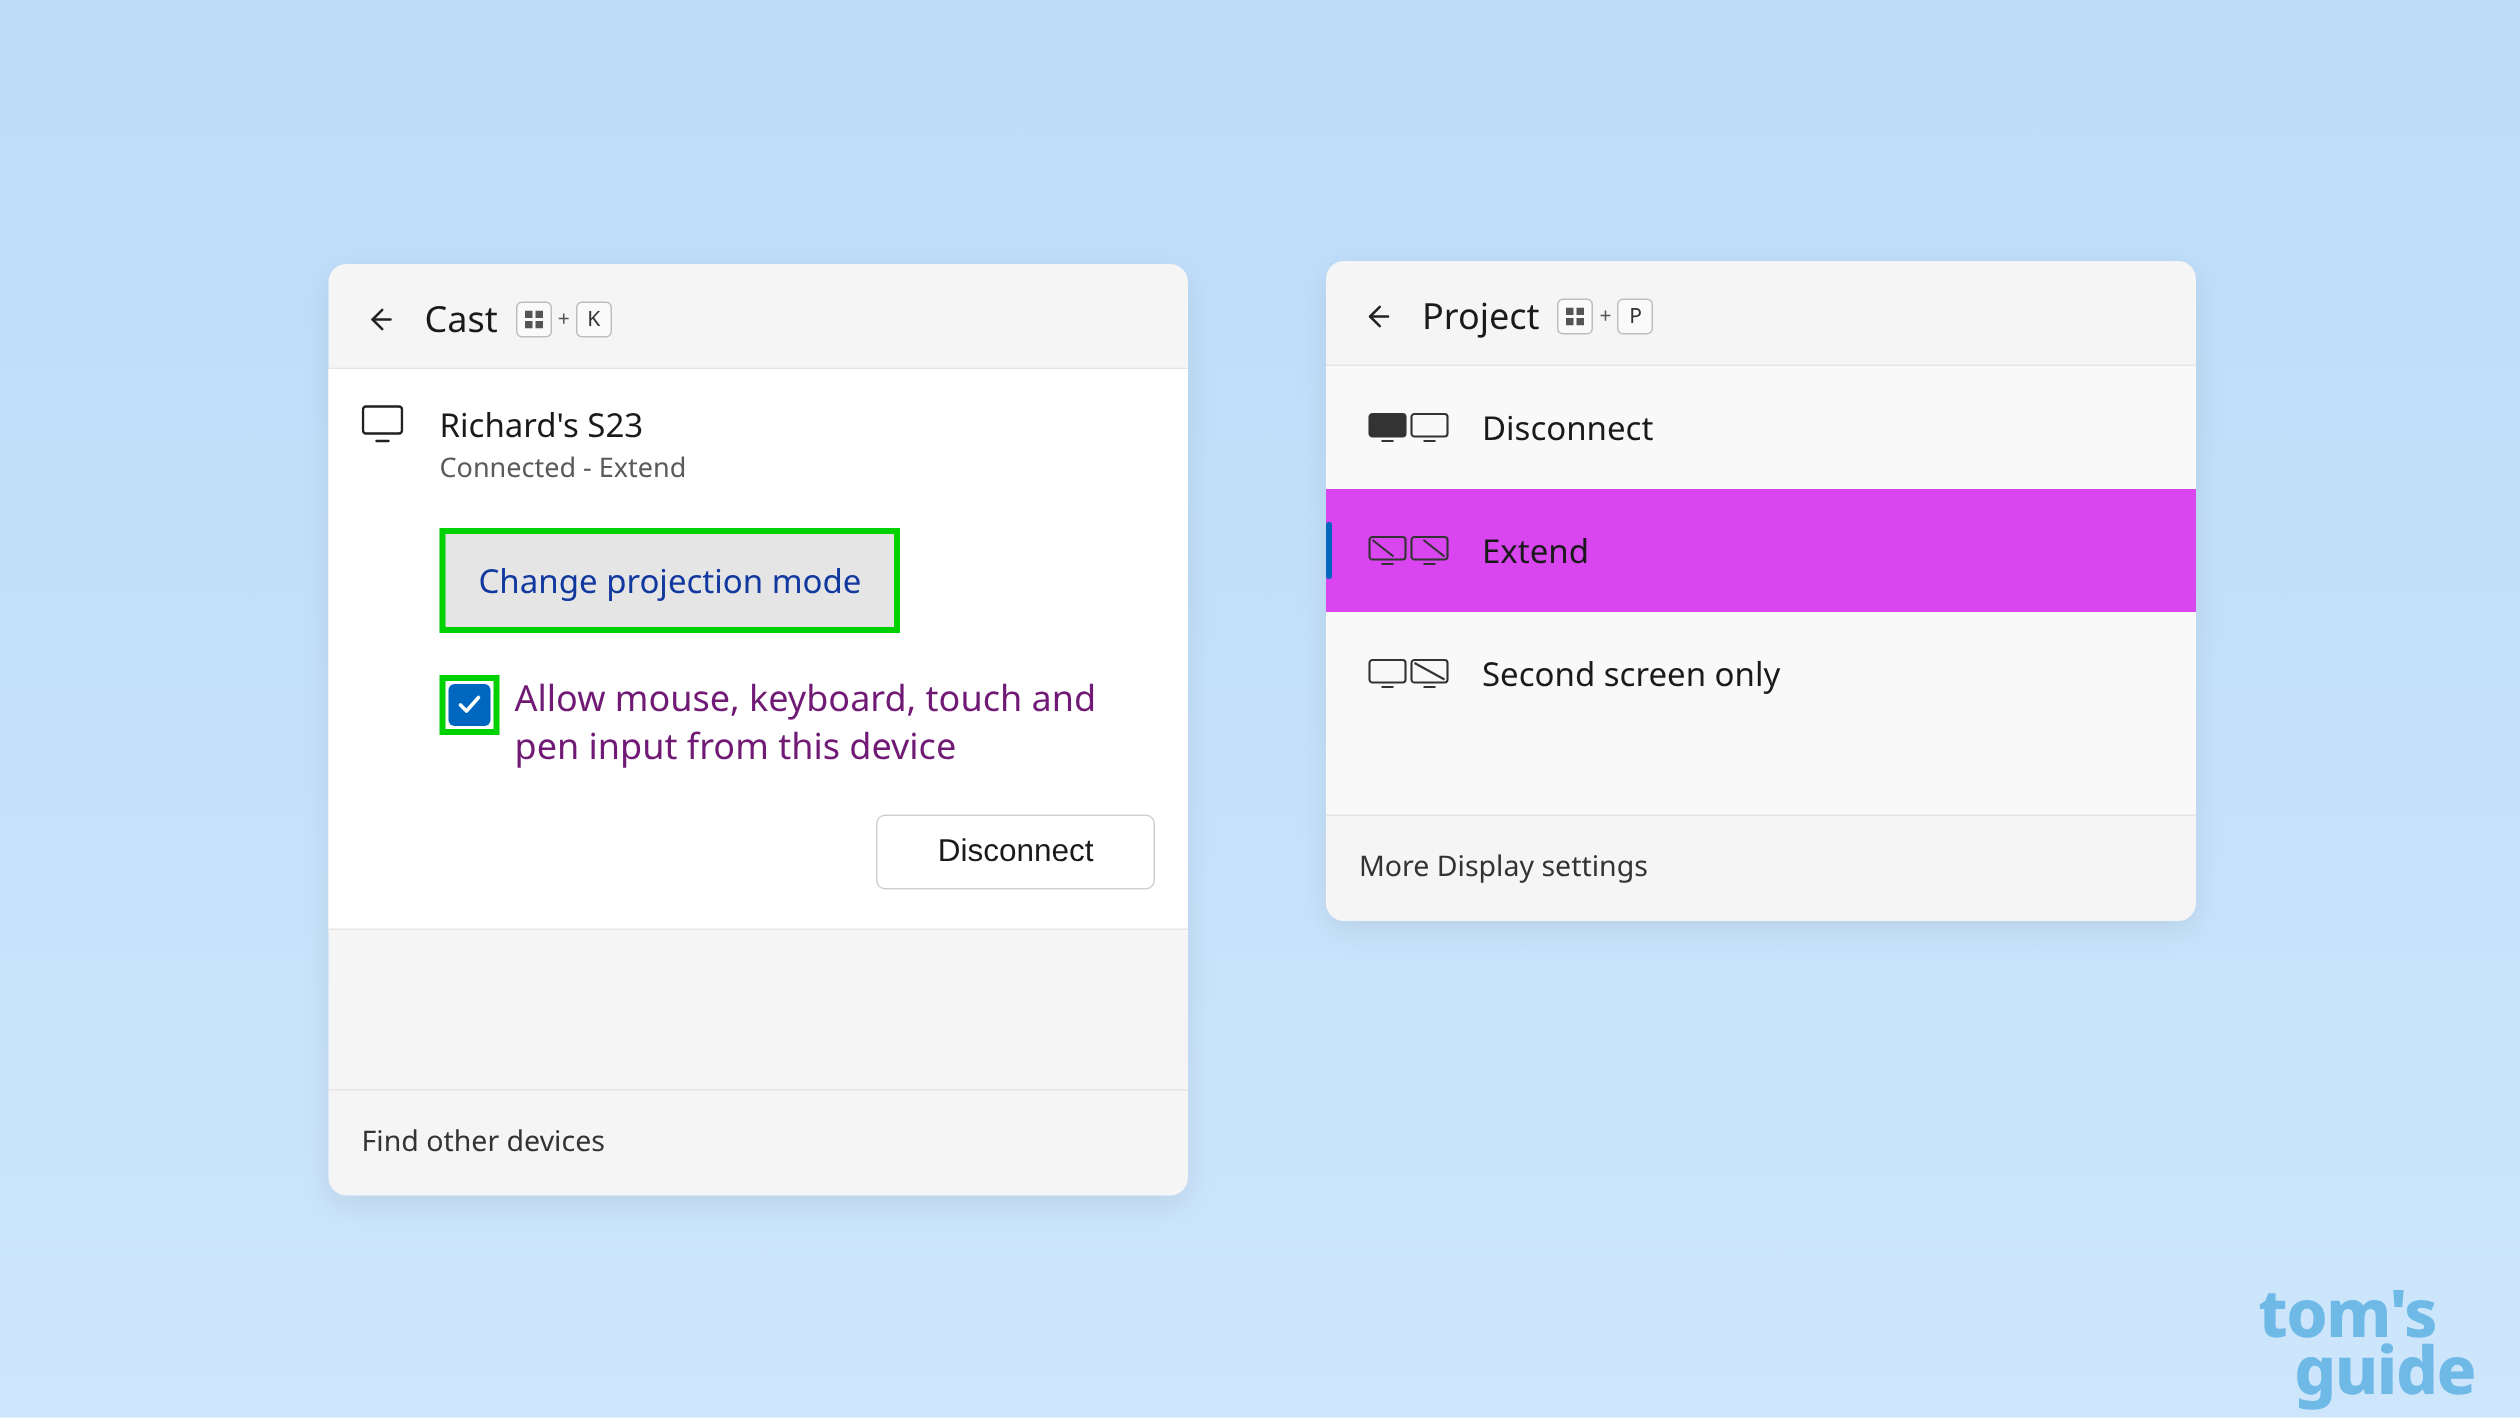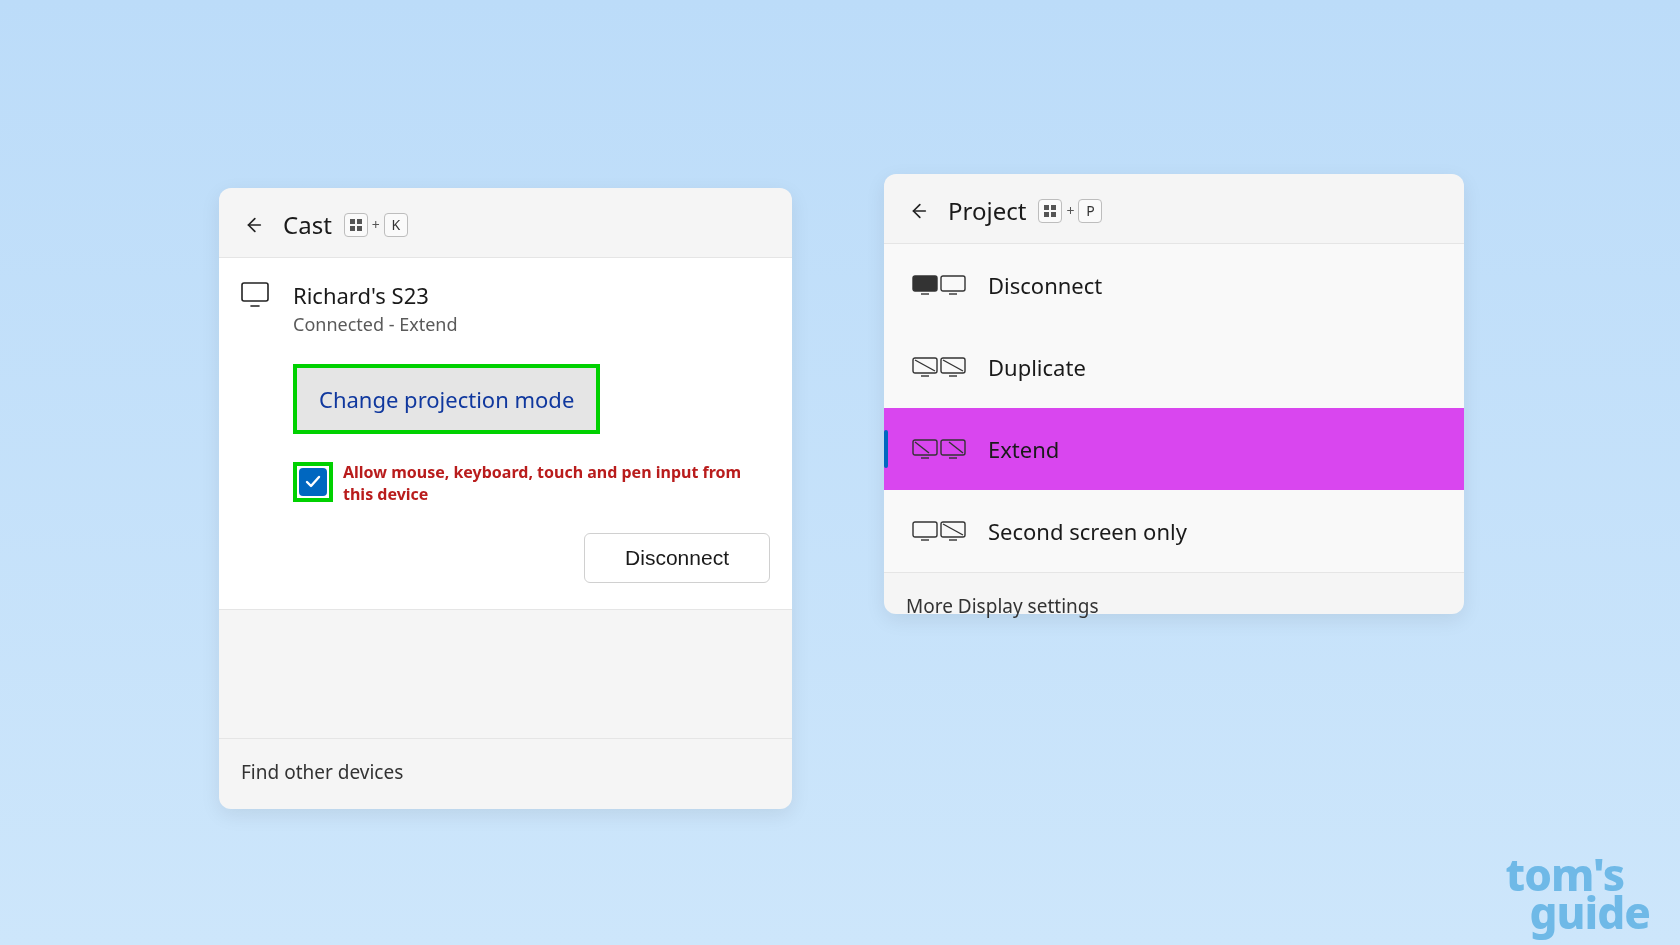--- a/index.html
+++ b/index.html
@@ -14,21 +14,21 @@
 
   
   .panel {
     position: absolute;
     background: #f5f5f5;
     border-radius: 12px;
     box-shadow: 0 6px 20px rgba(0,0,0,0.08);
     display: flex;
     flex-direction: column;
   }
-  .panel-left  { left: 219px; top: 176px; width: 573px; height: 621px; margin-top: 12px; }
+  .panel-left  { left: 219px; top: 176px; width: 573px; height: 621px; }
   .panel-right { left: 884px; top: 174px; width: 580px; height: 440px; }
 
   
   .panel-header {
     display: flex;
     align-items: center;
     gap: 18px;
     padding: 20px 22px 16px 22px;
   }
   .back-arrow {
@@ -98,24 +98,23 @@
     display: flex; align-items: center; justify-content: center;
     flex: 0 0 40px;
   }
   .checkbox-inner {
     width: 28px; height: 28px;
     background: #0067c0;
     border-radius: 4px;
     display: flex; align-items: center; justify-content: center;
   }
   .allow-label {
-    font-size: 16px;
+    font-size: 24px;
     line-height: 1.35;
-    color: #b91c1c;
-    font-weight: bold;
+    color: #701a75;
   }
 
   .disconnect-row {
     display: flex;
     justify-content: flex-end;
     margin-top: 28px;
   }
   .disconnect-btn {
     padding: 12px 40px;
     font-size: 21px;
@@ -276,35 +275,20 @@
             <path d="M9 19h8" stroke="#333" stroke-width="1.4"></path>
           </svg>
         <svg class="mon" width="26" height="20" viewBox="0 0 26 20">
             <rect x="1" y="1" width="24" height="15" rx="2" stroke="#333" stroke-width="1.4" fill="none"></rect>
             <path d="M9 19h8" stroke="#333" stroke-width="1.4"></path>
           </svg>
       </div>
       <div class="option-label">Disconnect</div>
     </div>
 
-    <div class="option">
-      <div class="option-icons">
-        <svg class="mon" width="26" height="20" viewBox="0 0 26 20">
-            <rect x="1" y="1" width="24" height="15" rx="2" stroke="#333" stroke-width="1.4" fill="none"></rect>
-            <path d="M3 3l20 11" stroke="#333" stroke-width="1.4"></path>
-            <path d="M9 19h8" stroke="#333" stroke-width="1.4"></path>
-          </svg>
-        <svg class="mon" width="26" height="20" viewBox="0 0 26 20">
-            <rect x="1" y="1" width="24" height="15" rx="2" stroke="#333" stroke-width="1.4" fill="none"></rect>
-            <path d="M3 3l20 11" stroke="#333" stroke-width="1.4"></path>
-            <path d="M9 19h8" stroke="#333" stroke-width="1.4"></path>
-          </svg>
-      </div>
-      <div class="option-label">Duplicate</div>
-    </div>
 
     <div class="option selected">
       <div class="option-icons">
         <svg class="mon" width="26" height="20" viewBox="0 0 26 20">
             <rect x="1" y="1" width="24" height="15" rx="2" stroke="#333" stroke-width="1.4" fill="none"></rect>
             <path d="M3 3l14 11" stroke="#333" stroke-width="1.4"></path>
             <path d="M9 19h8" stroke="#333" stroke-width="1.4"></path>
           </svg>
         <svg class="mon" width="26" height="20" viewBox="0 0 26 20">
             <rect x="1" y="1" width="24" height="15" rx="2" stroke="#333" stroke-width="1.4" fill="none"></rect>

